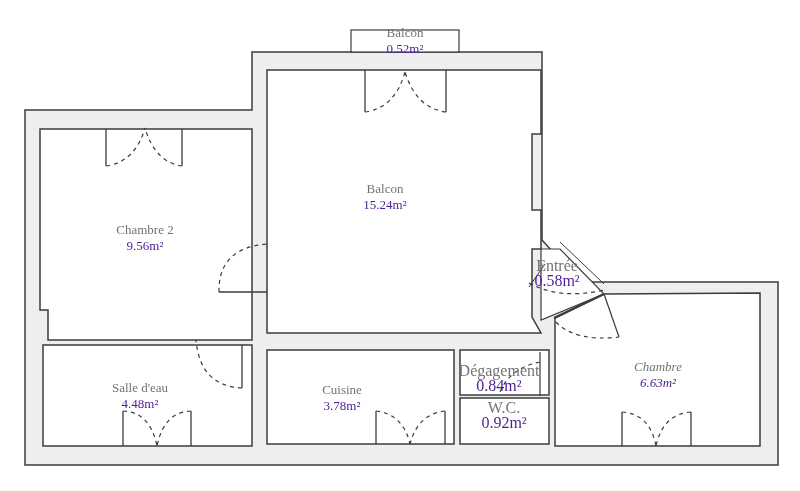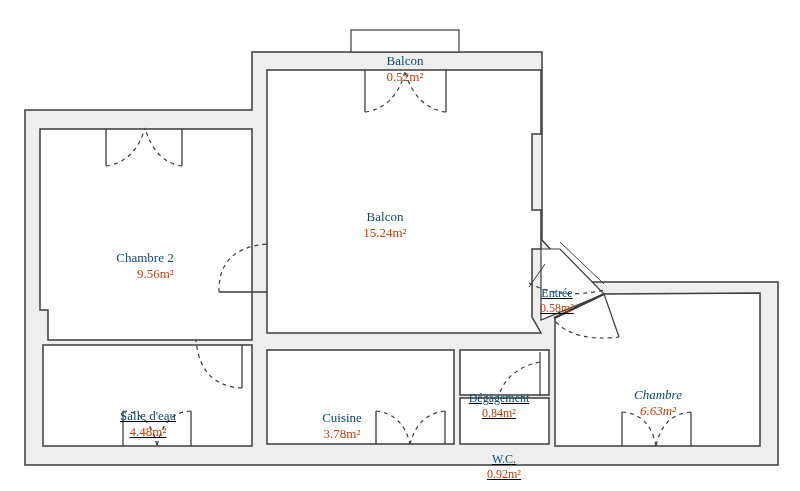--- a/index.html
+++ b/index.html
@@ -1,21 +1,21 @@
 <!DOCTYPE html>
 <html><head>
   <meta charset="utf-8">
   <style>
     html, body { margin: 0; padding: 0; background: #ffffff; }
     body { width: 800px; height: 491px; position: relative; overflow: hidden; font-family: "Liberation Serif", "DejaVu Serif", serif; }
     #plan { position: absolute; left: 0; top: 0; }
     .label { position: absolute; text-align: center; font-size: 13px; line-height: 16px; transform: translateX(-50%); white-space: nowrap; }
-    .label .name { color: #0c4a6e; display: block; margin-top: 28px; }
-    .label .area { color: #c2410c; display: block; }
-    .label.small { font-size: 12px; line-height: 15px; text-decoration: underline; }
+    .label .name { color: #737373; display: block; }
+    .label .area { color: #4c1d95; display: block; }
+    .label.small { font-size: 16px; line-height: 15px; }
   </style>
 </head>
 <body>
 
 <svg id="plan" width="800" height="491" viewBox="0 0 800 491" xmlns="http://www.w3.org/2000/svg">
 
   <g>
     <polygon points="25,110 252,110 252,52 542,52 542,240 580,282 778,282 778,465 25,465" fill="#eeeeee" stroke="#3c3c3c" stroke-width="1.5"></polygon>
   </g>
 
@@ -98,40 +98,40 @@
 </svg>
 
 <div class="label" style="left:405px; top:25px;">
   <span class="name">Balcon</span>
   <span class="area">0.52m²</span>
 </div>
 <div class="label" style="left:385px; top:181px;">
   <span class="name">Balcon</span>
   <span class="area">15.24m²</span>
 </div>
-<div class="label" style="left:145px; top:222px;text-align:right;">
+<div class="label" style="left:145px; top:222px;">
   <span class="name">Chambre 2</span>
   <span class="area">9.56m²</span>
 </div>
 <div class="label small" style="left:557px; top:258px;">
   <span class="name">Entrée</span>
   <span class="area">0.58m²</span>
 </div>
 <div class="label" style="left:658px; top:359px;font-style:italic;">
   <span class="name">Chambre</span>
   <span class="area">6.63m²</span>
 </div>
-<div class="label" style="left:148px; top:380px;text-decoration:underline;">
+<div class="label" style="left:140px; top:380px;">
   <span class="name">Salle d'eau</span>
   <span class="area">4.48m²</span>
 </div>
 <div class="label" style="left:342px; top:382px;">
   <span class="name">Cuisine</span>
   <span class="area">3.78m²</span>
 </div>
 <div class="label small" style="left:499px; top:363px;">
   <span class="name">Dégagement</span>
   <span class="area">0.84m²</span>
 </div>
-<div class="label small" style="left:504px; top:424px;">
+<div class="label small" style="left:504px; top:400px;">
   <span class="name">W.C.</span>
   <span class="area">0.92m²</span>
 </div>
 
 </body></html>

